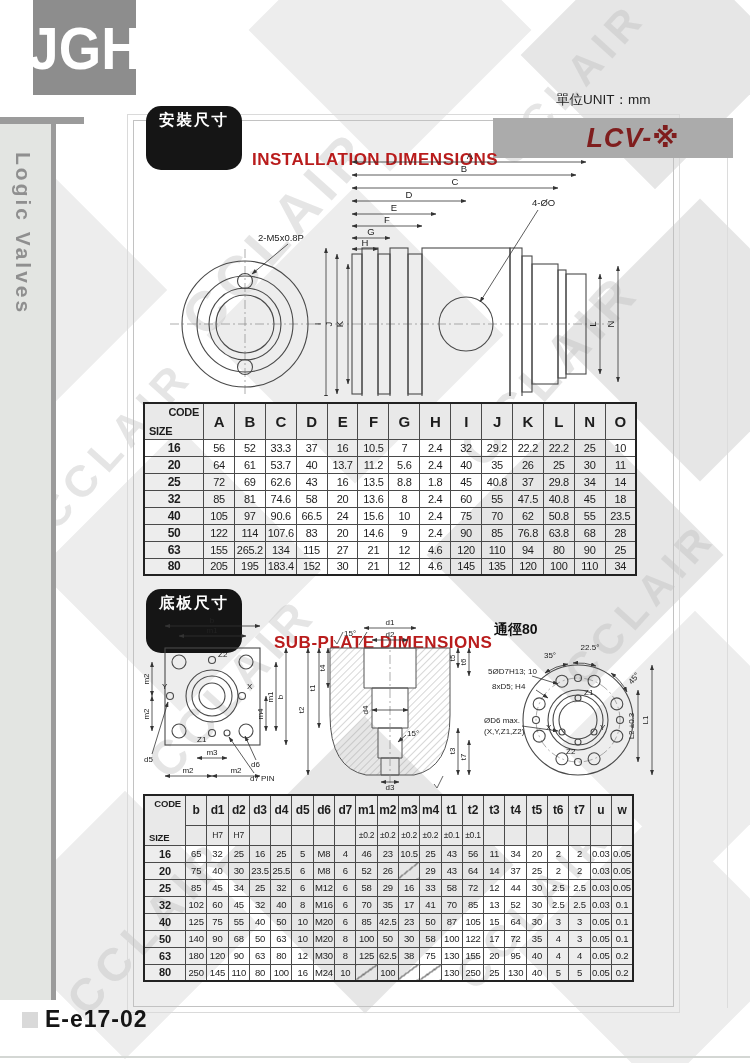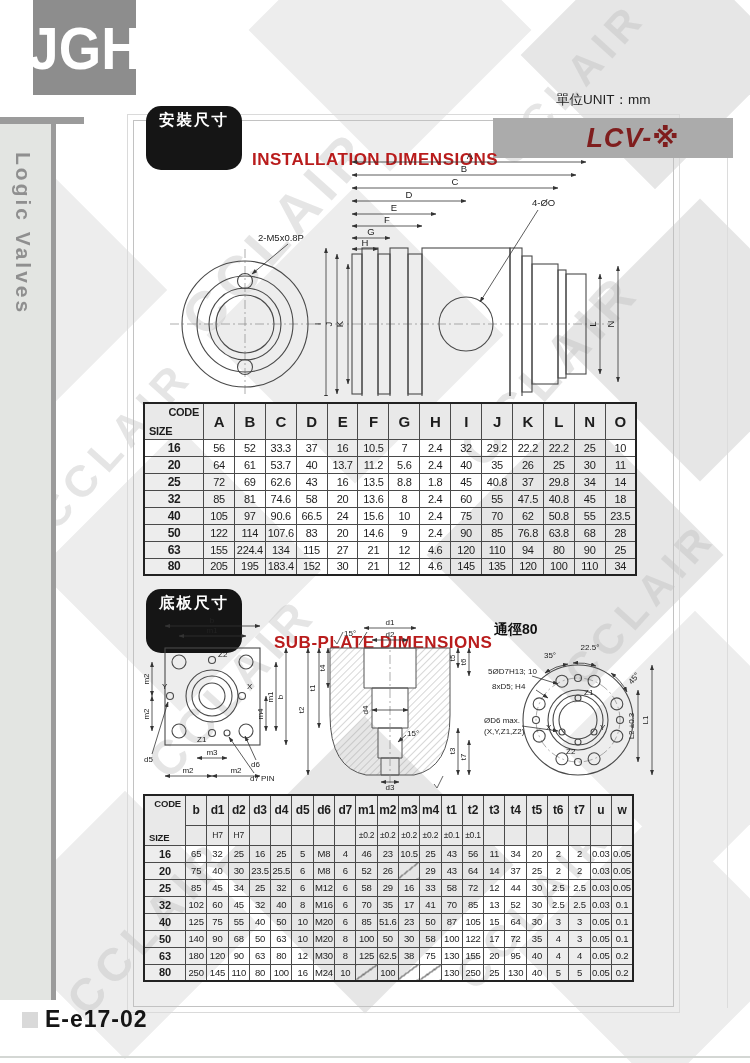--- a/index.html
+++ b/index.html
@@ -330,21 +330,21 @@
           <td>90</td>
           <td>85</td>
           <td>76.8</td>
           <td>63.8</td>
           <td>68</td>
           <td>28</td>
         </tr>
         <tr>
           <th class="size">63</th>
           <td>155</td>
-          <td>224.4</td>
+          <td>265.2</td>
           <td>134</td>
           <td>115</td>
           <td>27</td>
           <td>21</td>
           <td>12</td>
           <td>4.6</td>
           <td>120</td>
           <td>110</td>
           <td>94</td>
           <td>80</td>
@@ -675,21 +675,21 @@
           <th class="size">40</th>
           <td>125</td>
           <td>75</td>
           <td>55</td>
           <td>40</td>
           <td>50</td>
           <td>10</td>
           <td>M20</td>
           <td>6</td>
           <td>85</td>
-          <td>51.6</td>
+          <td>42.5</td>
           <td>23</td>
           <td>50</td>
           <td>87</td>
           <td>105</td>
           <td>15</td>
           <td>64</td>
           <td>30</td>
           <td>3</td>
           <td>3</td>
           <td>0.05</td>

